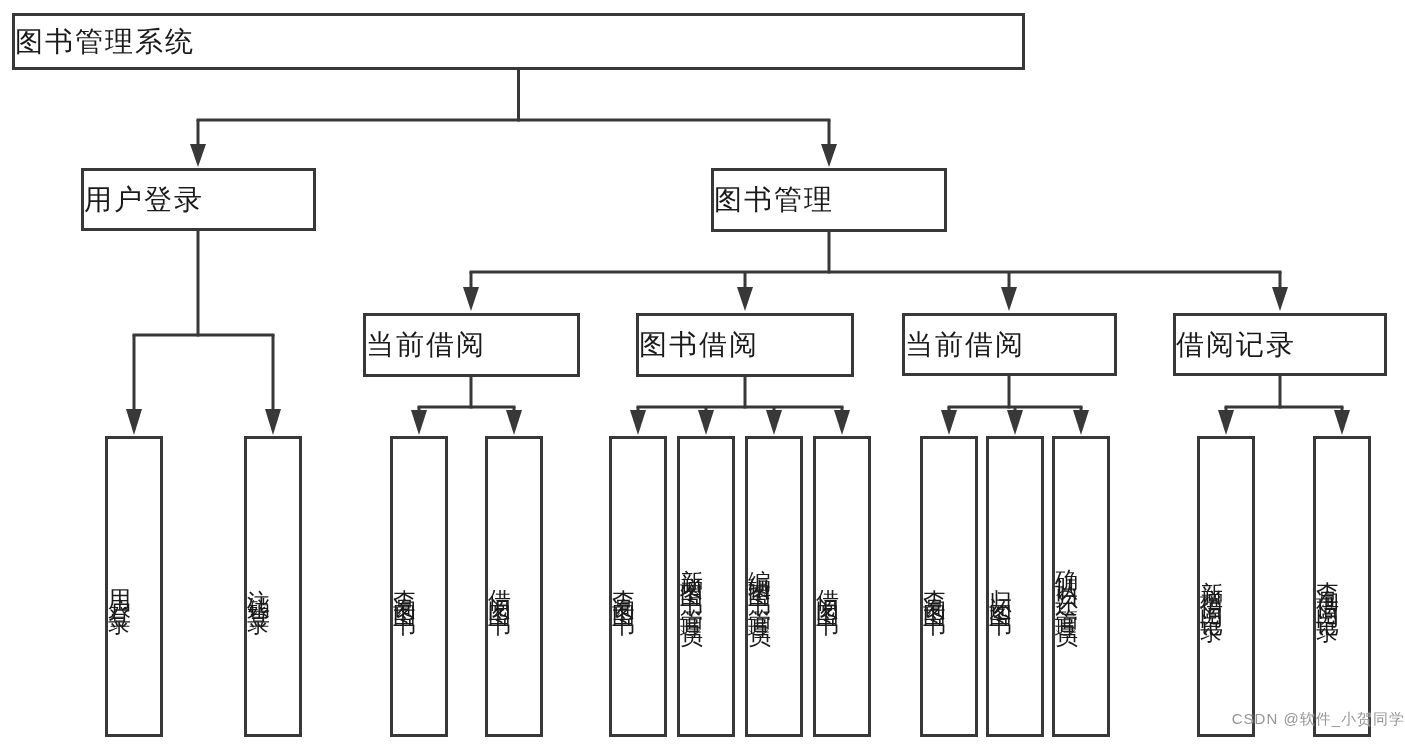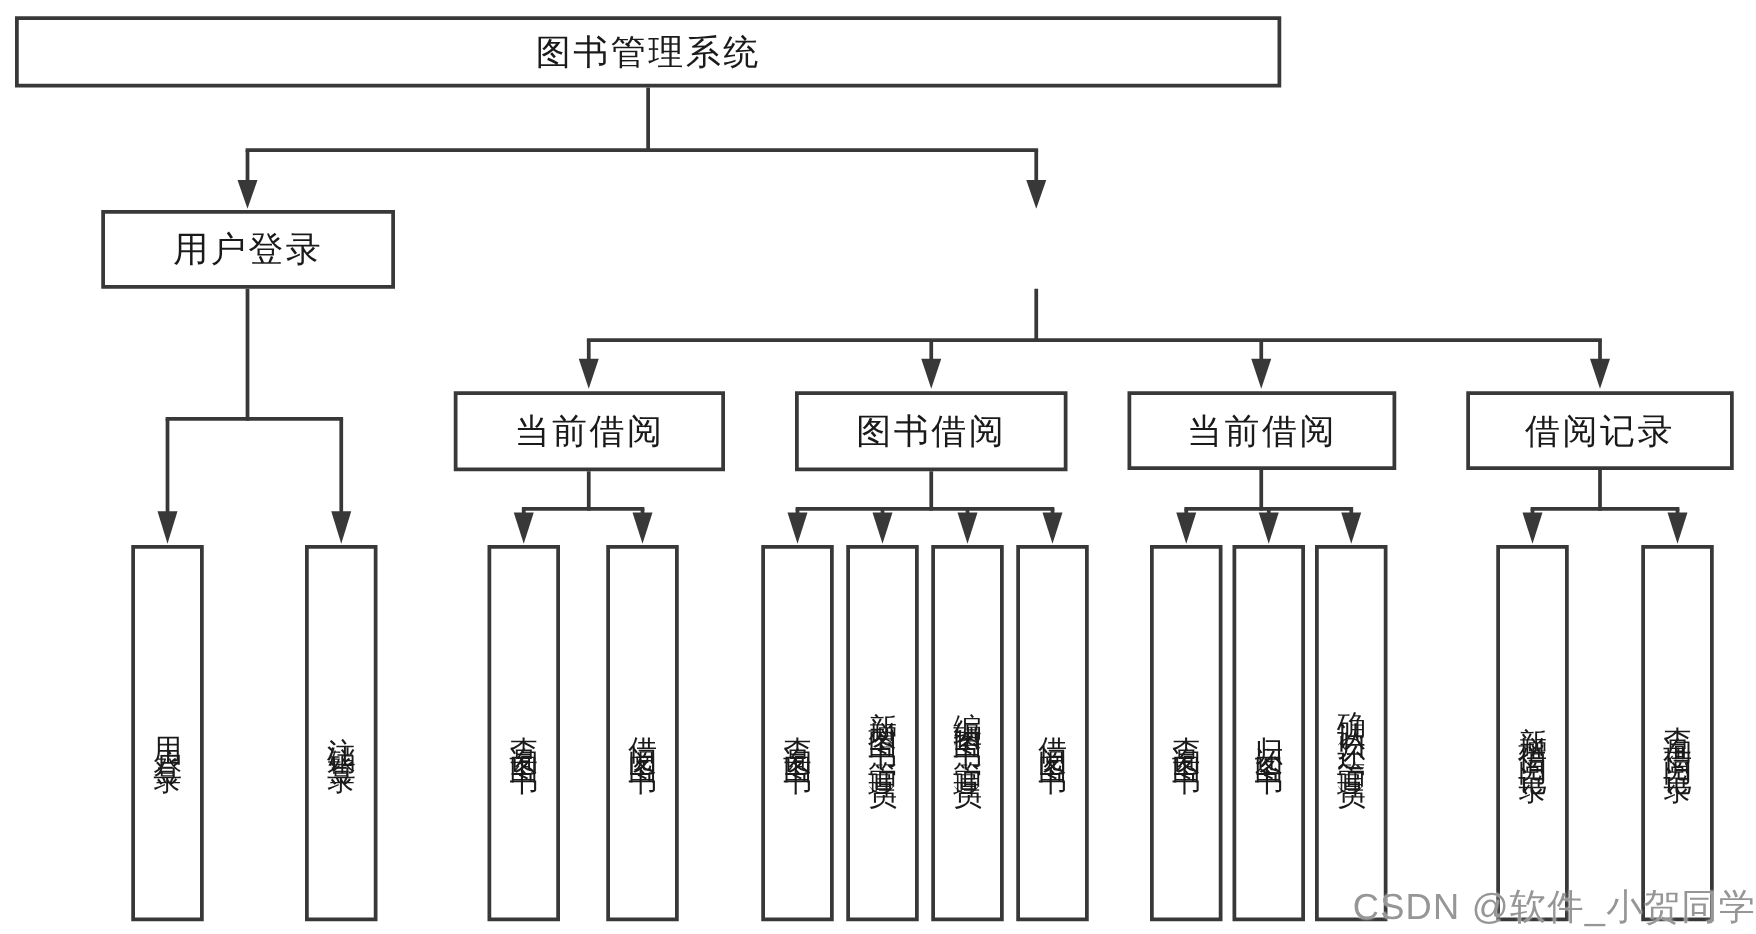--- a/index.html
+++ b/index.html
@@ -20,21 +20,21 @@
     width: 1405px;
     height: 747px;
   }
   .box {
     position: absolute;
     box-sizing: border-box;
     border: 3px solid #383838;
     background: #ffffff;
     display: flex;
     align-items: center;
-    justify-content: center;
+    justify-content: flex-start;
     color: #1a1a1a;
   }
   .hlabel {
     font-size: 28px;
     letter-spacing: 2px;
     white-space: nowrap;
     color: #1a1a1a;
   }
   .leaf .vlabel {
     writing-mode: vertical-rl;
@@ -56,22 +56,22 @@
   .lf-a1 { left: 105px; }  .lf-a2 { left: 244px; }
   .lf-b1 { left: 390px; }  .lf-b2 { left: 485px; }
   .lf-c1 { left: 609px; }  .lf-c2 { left: 677px; }
   .lf-c3 { left: 745px; }  .lf-c4 { left: 813px; }
   .lf-d1 { left: 920px; }  .lf-d2 { left: 986px; }
   .lf-d3 { left: 1052px; }
   .lf-e1 { left: 1197px; } .lf-e2 { left: 1313px; }
   .watermark {
     position: absolute;
     right: 0px;
-    bottom: 1px;
-    font-size: 29px;
+    bottom: 18px;
+    font-size: 15px;
     letter-spacing: 1px;
     color: #969696;
     text-shadow: 0 0 2px #ffffff;
     z-index: 5;
     white-space: nowrap;
   }
 </style>
 </head>
 <body>
 
@@ -153,20 +153,23 @@
     </g>
   </svg>
 
   <div class="box n-root">
     <span class="hlabel">图书管理系统</span>
   </div>
 
   <div class="box n-l2a">
     <span class="hlabel">用户登录</span>
   </div>
+  <div class="box n-l2b">
+    <span class="hlabel">图书管理</span>
+  </div>
 
   <div class="box n-l3a">
     <span class="hlabel">当前借阅</span>
   </div>
   <div class="box n-l3c">
     <span class="hlabel">当前借阅</span>
   </div>
   <div class="box n-l3b">
     <span class="hlabel">图书借阅</span>
   </div>

